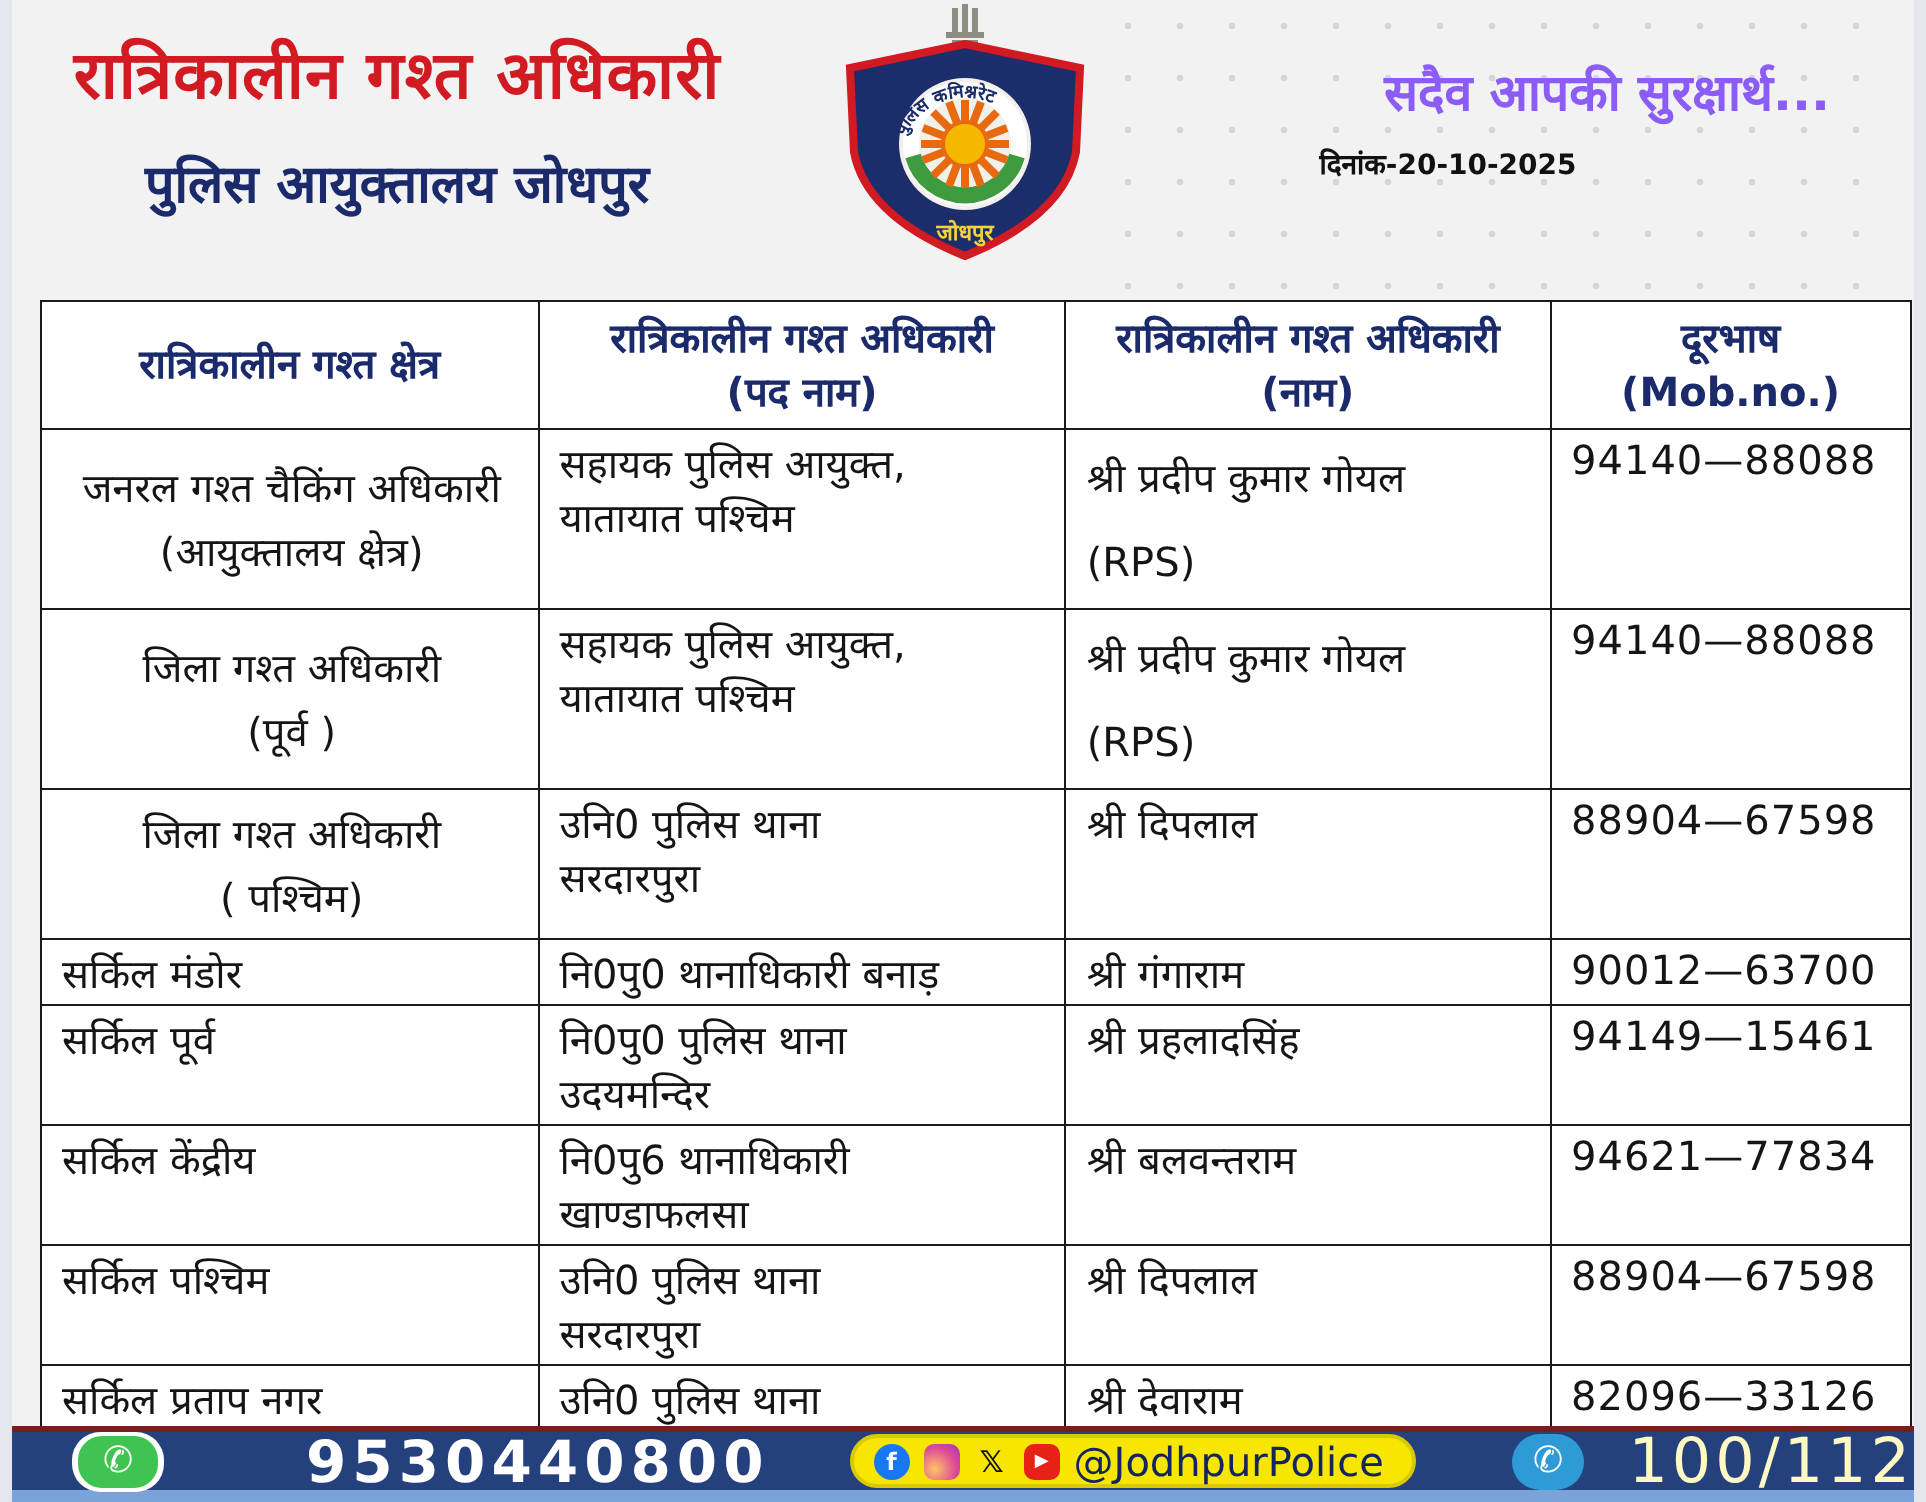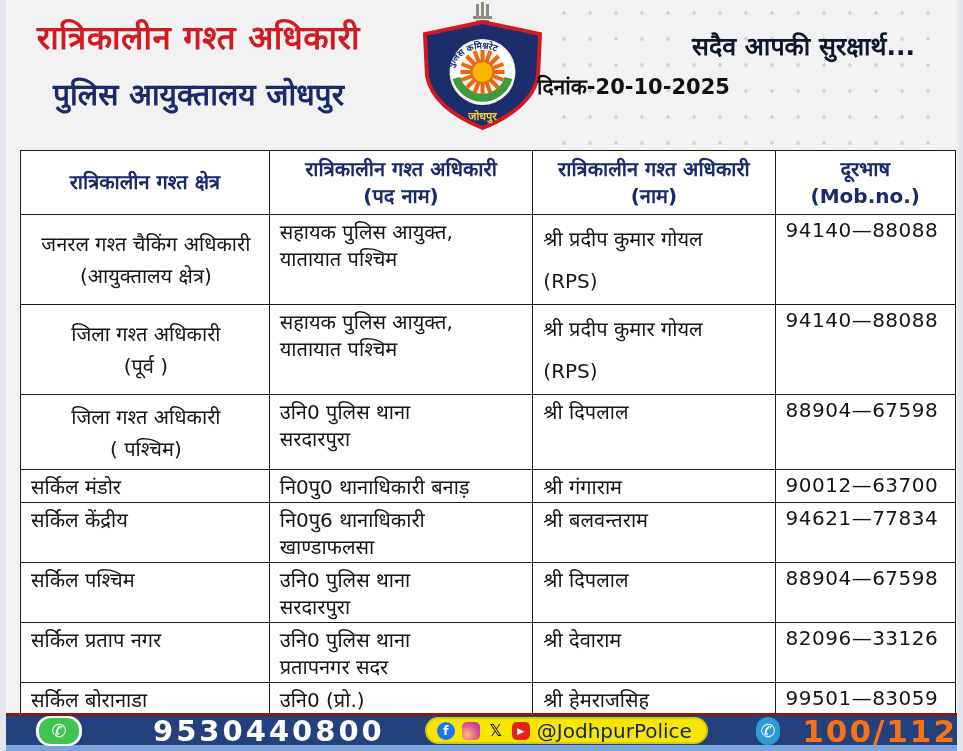--- a/index.html
+++ b/index.html
@@ -15,25 +15,25 @@
   .dots {
     position:absolute; top:0; right:6px; width:400px; height:710px;
     background-image:radial-gradient(#d4d6da 1.6px, transparent 1.8px);
     background-size:26px 26px;
     z-index:0; pointer-events:none;
   }
   
   .header { position:relative; height:148px; z-index:1; }
   .hdr-left { position:absolute; left:10px; top:14px; width:365px; text-align:center; }
   .hdr-title { font-size:33px; font-weight:bold; color:#d11a21; letter-spacing:0.5px; }
-  .hdr-sub { font-size:30px; font-weight:bold; color:#1b2a6b; margin-top:14px; }
+  .hdr-sub { font-size:26px; font-weight:bold; color:#1b2a6b; margin-top:14px; }
   .hdr-right { position:absolute; right:20px; top:16px; width:400px; text-align:center; }
   .hdr-title-r { font-size:33px; font-weight:bold; color:#d11a21; }
-  .hdr-sub-r { font-size:25px; font-weight:bold; color:#0f172a; margin-top:12px; text-align:right; padding-right:22px; }
-  .hdr-date { font-size:21px; font-weight:bold; color:#111; margin-top:10px; text-align:left; padding-right:26px; }
+  .hdr-sub-r { font-size:25px; font-weight:bold; color:#8b5cf6; margin-top:12px; text-align:right; padding-right:22px; }
+  .hdr-date { font-size:14px; font-weight:bold; color:#111; margin-top:10px; text-align:center; padding-right:26px; }
   .logo-wrap { position:absolute; left:404px; top:2px; width:145px; height:130px; }
   
   table.main {
     position:absolute; left:14px; top:150px; width:936px;
     border-collapse:collapse; table-layout:fixed; z-index:1;
     background:#fff;
   }
   table.main td, table.main th {
     border:1.6px solid #1a1a1a;
     vertical-align:top;
@@ -82,21 +82,21 @@
   .sicon { width:18px; height:18px; border-radius:50%; display:inline-flex; align-items:center; justify-content:center; font-size:12px; font-weight:bold; color:#fff; }
   .fb { background:#1877f2; }
   .ig { background:radial-gradient(circle at 30% 70%, #fdc468, #df4996 60%, #9b36b7); border-radius:5px; }
   .tx { background:transparent; color:#111; font-size:15px; }
   .yt { background:#e62117; border-radius:5px; font-size:9px; }
   .handle { color:#14245e; font-size:20px; font-weight:normal; }
   .ph-icon {
     margin-left:48px; width:60px; height:28px; background:#2f9bd6; border-radius:14px;
     color:#fff; display:flex; align-items:center; justify-content:center; font-size:18px;
   }
-  .emg { color:#f97316; font-size:31px; font-weight:bold; letter-spacing:2px; margin-left:22px; }
+  .emg { color:#fef9c3; font-size:31px; font-weight:normal; letter-spacing:2px; margin-left:22px; }
 </style>
 </head>
 <body>
 
 <div class="dots"></div>
 
 <div class="header">
   <div class="hdr-left">
     <div class="hdr-title">रात्रिकालीन गश्त अधिकारी</div>
     <div class="hdr-sub">पुलिस आयुक्तालय जोधपुर</div>
@@ -192,20 +192,27 @@
 सरदारपुरा</td>
     <td class="nm">श्री दिपलाल</td>
     <td class="mob">88904—67598</td>
   </tr>
   <tr class="r3">
     <td class="area">सर्किल मंडोर</td>
     <td>नि0पु0 थानाधिकारी बनाड़</td>
     <td class="nm">श्री गंगाराम</td>
     <td class="mob">90012—63700</td>
   </tr>
+  <tr class="r4">
+    <td class="area">सर्किल पूर्व</td>
+    <td>नि0पु0 पुलिस थाना
+उदयमन्दिर</td>
+    <td class="nm">श्री प्रहलादसिंह</td>
+    <td class="mob">94149—15461</td>
+  </tr>
   <tr class="r5">
     <td class="area">सर्किल केंद्रीय</td>
     <td>नि0पु6 थानाधिकारी
 खाण्डाफलसा</td>
     <td class="nm">श्री बलवन्तराम</td>
     <td class="mob">94621—77834</td>
   </tr>
   <tr class="r6">
     <td class="area">सर्किल पश्चिम</td>
     <td>उनि0 पुलिस थाना

